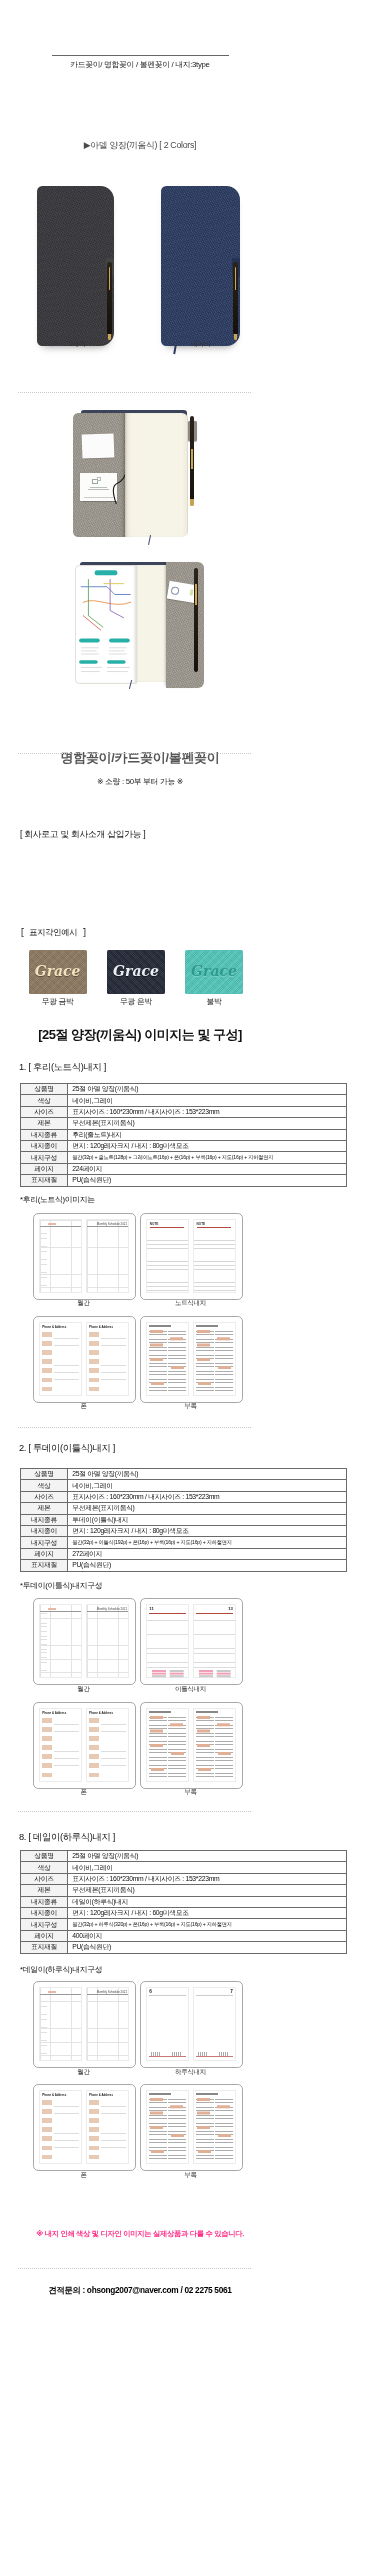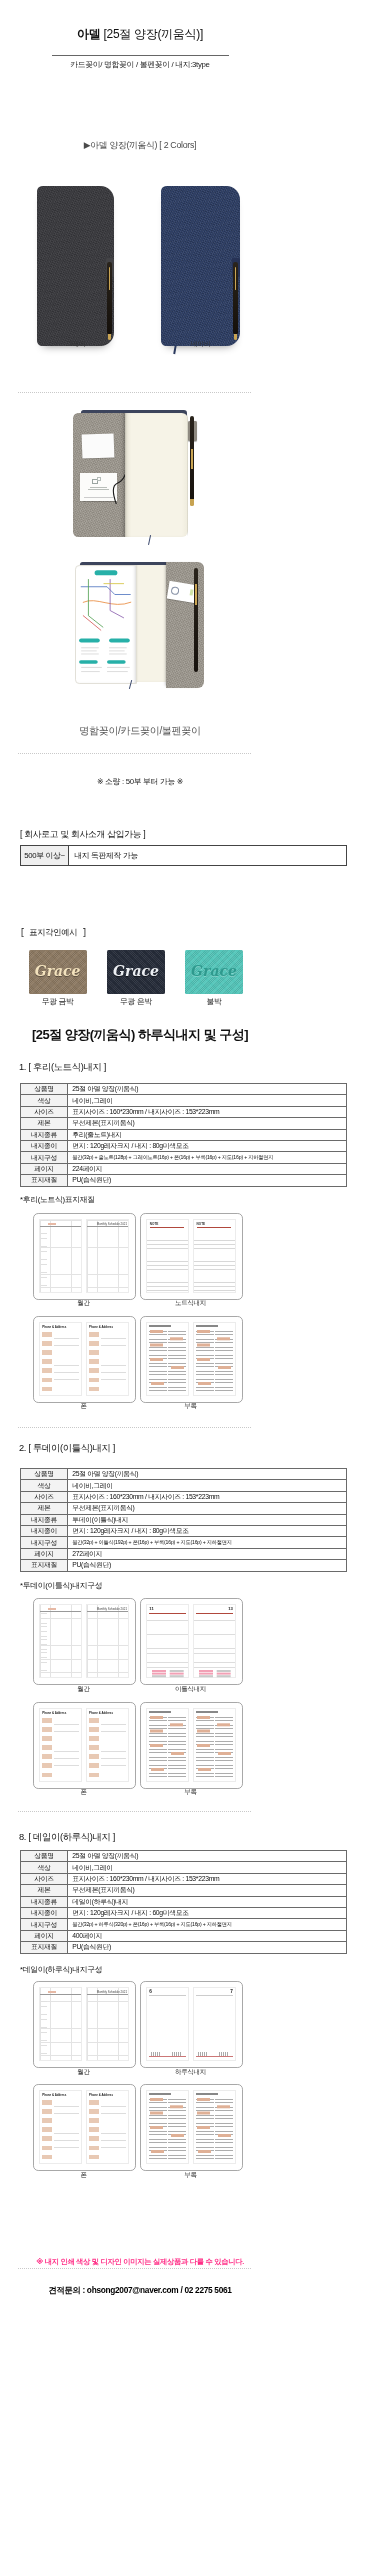--- a/index.html
+++ b/index.html
@@ -73,21 +73,21 @@
     background: repeating-linear-gradient(115deg, rgba(255,255,255,0.12) 0 0.5px, transparent 0.5px 1.6px),
                 repeating-linear-gradient(25deg, rgba(0,0,0,0.08) 0 0.5px, transparent 0.5px 1.6px), #9a958c;
     box-shadow: -2.1px 0 3.1px -2.1px rgba(0,0,0,0.4); }
   .o2-card { position:absolute; left:2.1px; top:21px; width:29px; height:17.7px; background:#fff; transform:rotate(9deg); box-shadow:0 0.5px 1px rgba(0,0,0,0.3); }
   .o2-card::before { content:""; position:absolute; left:3.1px; top:4.7px; width:6.2px; height:6.2px; border:1px solid #8a94a8; border-radius:50%; }
   .o2-card::after { content:""; position:absolute; right:4.2px; top:5.2px; width:3.1px; height:5.7px; background:#cfe3a8; }
   .o2-pen { position:absolute; left:121px; top:6.2px; width:4.2px; height:104px; background:linear-gradient(#2a241c,#17120d); border-radius:2.1px; }
   .o2-pen::before { content:""; position:absolute; left:1px; top:15.6px; width:1.6px; height:21px; background:#caa553; }
   .o2-ribbon { position:absolute; left:57px; top:118px; width:1px; height:9.3px; background:#3c4a6e; transform:rotate(15deg); }
 
-  #open-caption { top:724px; font-size:10px; color:#555; letter-spacing:-0.3px; }
+  #open-caption { top:749px; font-size:13px; color:#555; letter-spacing:-0.3px;font-weight:bold; }
   #qty-note { top:776px; font-size:7.8px; color:#222; letter-spacing:-0.3px; }
 
   
   #logo-head { position:absolute; left:20px; top:829px; font-size:8.8px; letter-spacing:-0.3px; }
   #logo-table { position:absolute; left:20px; top:845px; width:327px; border-collapse:collapse; background:#fff; border:1px solid #333; table-layout:fixed; }
   #logo-table td { border:0.5px solid #444; font-size:7.8px; height:18.7px; padding:0 5.2px; letter-spacing:-0.3px; white-space:nowrap; overflow:hidden; }
   #logo-table .lt-q { width:45px; text-align:center; background:#efefef; padding:0 1px; }
   .pink { color:#ff2e87; }
 
   
@@ -149,29 +149,28 @@
   .pg-r .td-head { text-align:right; }
   .td-foot { position:absolute; bottom:5.2px; left:5.2px; width:13.5px; height:1.6px; background:#f2a0b5;
     box-shadow: 0 2.6px 0 #f2a0b5, 0 5.2px 0 #c9c9c9, 17.7px 0 0 #c9c9c9, 17.7px 2.6px 0 #f2a0b5, 17.7px 5.2px 0 #c9c9c9; }
 
   .v-daily .dy-head { position:absolute; top:1px; left:2.1px; right:2.1px; height:6.2px; font-size:4.7px; font-weight:bold;
              color:#222; border-bottom:0.5px solid #ccc; }
   .v-daily .pg-r .dy-head { text-align:right; }
   .ticks { position:absolute; left:2.1px; right:2.1px; bottom:3.1px; height:4.2px; border-bottom:0.5px solid #c77;
     background: repeating-linear-gradient(to right, #aaa 0 0.5px, transparent 0.5px 2.1px); }
 
-  #pink-note { top:2229px; font-size:7.3px; font-weight:bold; color:#ff2e87; letter-spacing:-0.3px;margin-top:28px; }
+  #pink-note { top:2229px; font-size:7.3px; font-weight:bold; color:#ff2e87; letter-spacing:-0.3px; }
   #contact { top:2285px; font-size:8.3px; font-weight:bold; color:#000; letter-spacing:-0.3px; }
 </style>
 </head>
 <body>
 
 <div id="canvas">
 
-  <div class="ctr" id="title"><span class="b">아델</span><span> [25절 양장(끼움식)]</span></div>
   <div id="title-line"></div>
   <div class="ctr" id="subtitle">카드꽂이/ 명함꽂이 / 볼펜꽂이 /  내지:3type</div>
 
   <div class="ctr" id="colors-head">▶아델 양장(끼움식) [ 2 Colors]</div>
   <div class="cover" id="cover-gray">
     <div class="pen-loop"></div>
     <div class="cover-pen"></div>
   </div>
   <div class="cover" id="cover-navy">
     <div class="pen-loop"></div>
@@ -234,42 +233,38 @@
 
   <div class="ctr" id="open-caption">명함꽂이/카드꽂이/볼펜꽂이</div>
 
   <div class="dotline" style="top:753px"></div>
 
   <div class="ctr" id="qty-note">※ 소량 : 50부 부터 가능 ※</div>
 
   <div id="logo-head">[ 회사로고 및 회사소개 삽입가능 ]</div>
   <table id="logo-table">
     <tbody>
-    <tr>
-      <td class="lt-q">500부 이상~</td>
-      <td><span>내지 독판제작 가능</span></td>
-    </tr>
   </tbody>
     </table>
 
   <div id="stamp-head">[ 표지각인예시 ]</div>
   <div class="swatch" id="sw0">
       <span class="g">Grace</span>
     </div>
   <div class="swatch" id="sw1">
       <span class="g">Grace</span>
     </div>
   <div class="swatch" id="sw2">
       <span class="g">Grace</span>
     </div>
   <div class="sw-label" style="left:28.6px;width:58px">무광 금박</div>
   <div class="sw-label" style="left:107px;width:58px">무광 은박</div>
   <div class="sw-label" style="left:185px;width:58px">불박</div>
 
-  <div class="ctr" id="comp-head">[25절 양장(끼움식) 하루식내지 및 구성]</div>
+  <div class="ctr" id="comp-head">[25절 양장(끼움식) 이미지는 및 구성]</div>
 
   <div class="sec-head" style="top:1061px">1. [ 후리(노트식)내지 ]</div>
   <table class="spec" style="top:1083px">
     <tbody>
         <tr>
           <td class="L">상품명</td>
           <td>25절 아델 양장(끼움식)</td>
         </tr>
     <tr>
           <td class="L">색상</td>
@@ -298,21 +293,21 @@
     <tr>
           <td class="L">페이지</td>
           <td>224페이지</td>
         </tr>
     <tr>
           <td class="L">표지재질</td>
           <td>PU(습식원단)</td>
         </tr>
   </tbody>
     </table>
-  <div class="sub-cap" style="top:1194px">*후리(노트식)표지재질</div>
+  <div class="sub-cap" style="top:1194px">*후리(노트식)이미지는</div>
 
   <div class="card v-monthly" style="left:33px;top:1213px">
     <div class="pg pg-l">
         <span class="m-cell"></span>
       </div>
     <div class="pg pg-r">
         <span class="m-head">Monthly Schedule 2021</span>
       </div>
   </div>
   <div class="card v-note" style="left:140px;top:1213px">

